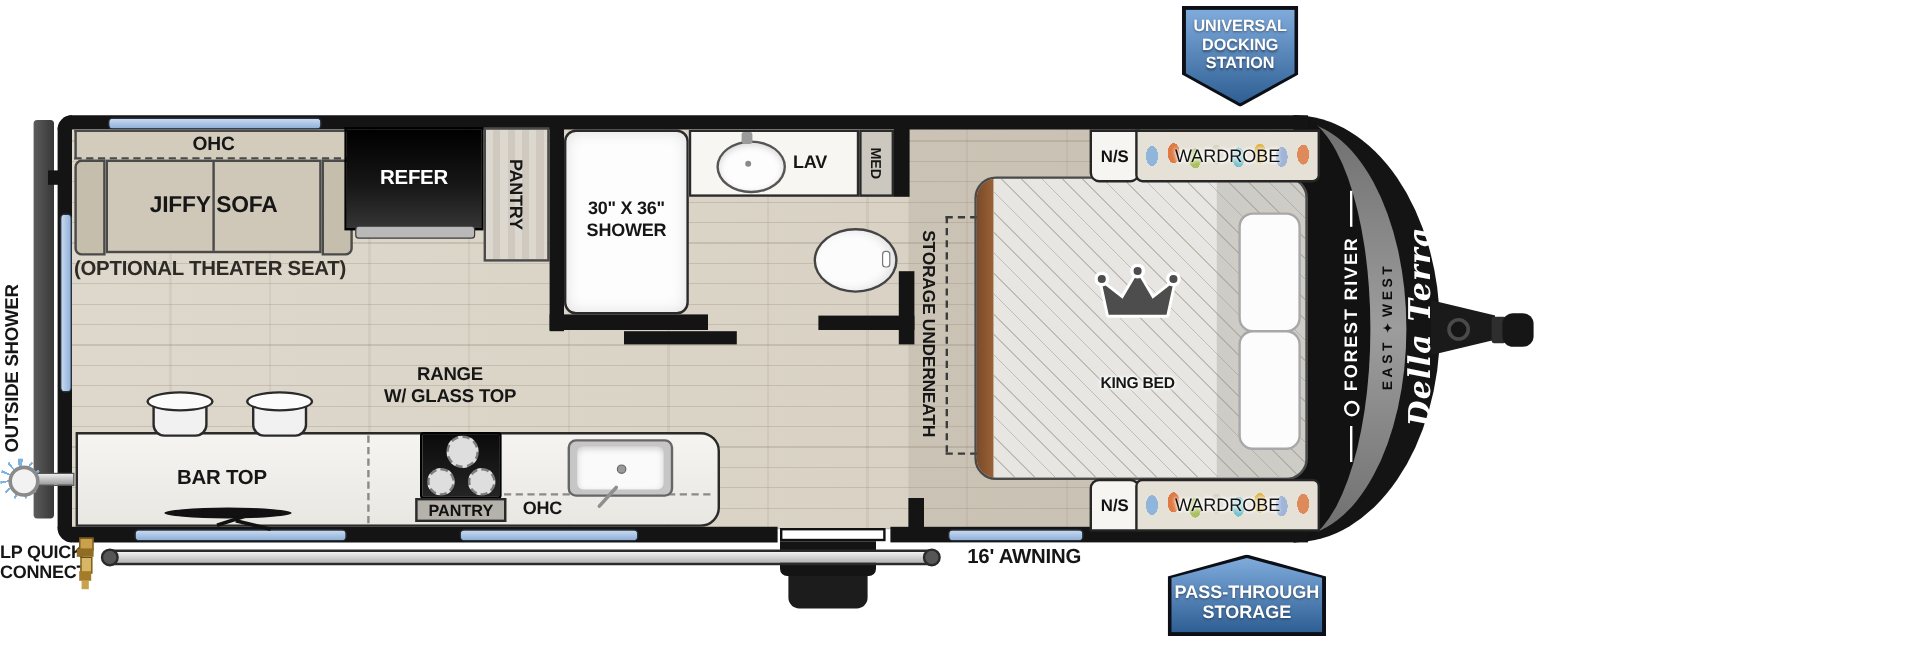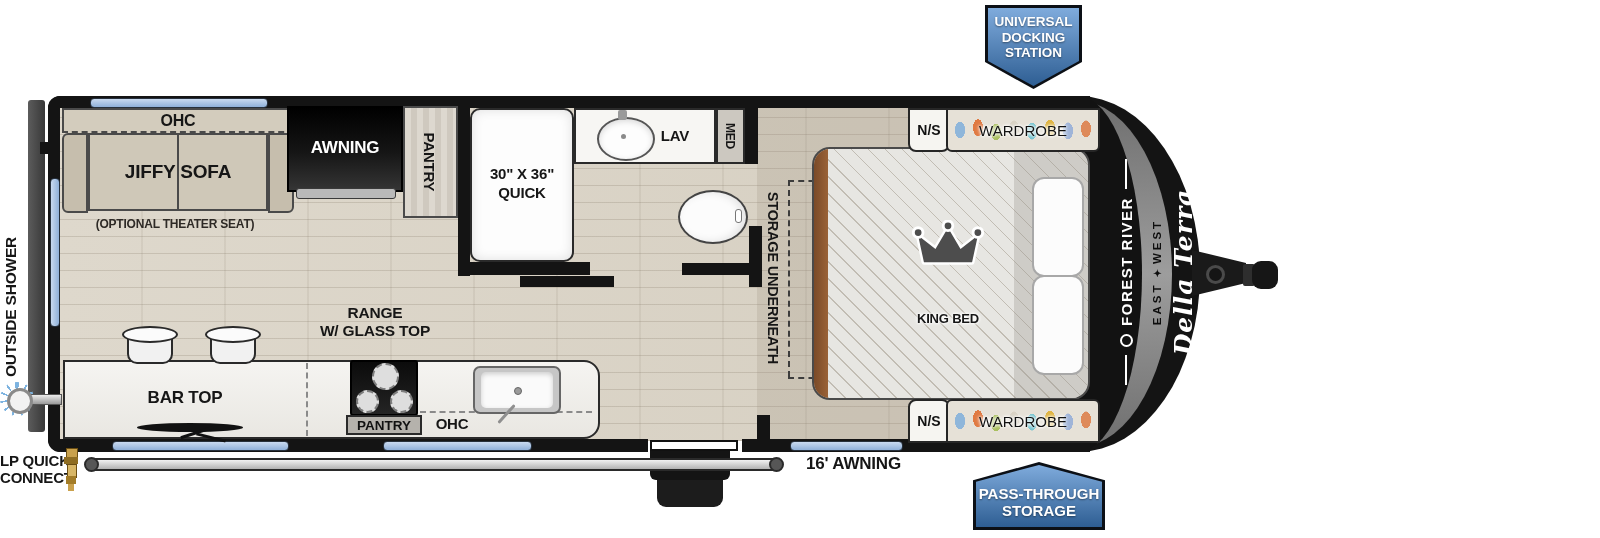--- a/index.html
+++ b/index.html
@@ -115,48 +115,48 @@
 
   <div class="abs" style="left:62px;top:133px;width:26px;height:80px;background:#c6bead;border:2px solid #4a4a4a;
               box-sizing:border-box;border-radius:6px 0 0 6px;"></div>
   <div class="abs" style="left:268px;top:133px;width:26px;height:80px;background:#c6bead;border:2px solid #4a4a4a;
               box-sizing:border-box;border-radius:0 6px 6px 0;"></div>
   <div class="abs" style="left:88px;top:133px;width:180px;height:78px;background:#cfc8b8;border:2px solid #4a4a4a;box-sizing:border-box;"></div>
   <div class="abs" style="left:177px;top:135px;width:2px;height:74px;background:#4a4a4a;"></div>
   <div class="lbl center" style="left:88px;top:133px;width:180px;height:78px;font-size:19px;">
       <span>JIFFY SOFA</span>
     </div>
-  <div class="lbl center" style="left:60px;top:215px;width:230px;height:18px;font-size:12px;color:#2e2a26;">
+  <div class="lbl center" style="left:60px;top:215px;width:230px;height:18px;font-size:17px;color:#2e2a26;">
       <span>(OPTIONAL THEATER SEAT)</span>
     </div>
 
   <div class="abs" style="left:287px;top:106px;width:116px;height:86px;
               background:linear-gradient(180deg,#000,#161616 55%,#353535);border:2px solid #000;box-sizing:border-box;"></div>
   <div class="abs" style="left:296px;top:188px;width:98px;height:9px;background:#b9b9b9;border:1px solid #3a3a3a;border-radius:3px;"></div>
   <div class="lbl center" style="left:287px;top:118px;width:116px;height:60px;font-size:17px;color:#fff;">
-      <span>AWNING</span>
+      <span>REFER</span>
     </div>
 
   <div class="abs" style="left:403px;top:106px;width:55px;height:112px;border:2px solid #4a4a4a;box-sizing:border-box;
               background:repeating-linear-gradient(90deg,#ddd8cf 0 6px,#cfc9bf 6px 12px);"></div>
   <div class="lbl center" style="left:378px;top:154px;width:104px;height:16px;font-size:15px;transform:rotate(90deg);">
       <span>PANTRY</span>
     </div>
 
   <div class="wall" style="left:458px;top:106px;width:12px;height:170px;"></div>
   <div class="wall" style="left:458px;top:262px;width:132px;height:13px;"></div>
   <div class="wall" style="left:520px;top:276px;width:94px;height:11px;"></div>
   <div class="wall" style="left:682px;top:263px;width:80px;height:12px;"></div>
   <div class="wall" style="left:749px;top:226px;width:13px;height:61px;"></div>
   <div class="wall" style="left:745px;top:106px;width:13px;height:58px;"></div>
 
   <div class="abs" style="left:470px;top:108px;width:104px;height:154px;background:#fdfdfd;border:2px solid #2a2a2a;
               box-sizing:border-box;border-radius:10px;box-shadow:inset 0 0 12px rgba(0,0,0,0.12);"></div>
   <div class="lbl center" style="left:470px;top:162px;width:104px;height:42px;font-size:15px;line-height:19px;">
-    <span><span>30" X 36"</span><br><span>QUICK</span></span>
+    <span><span>30" X 36"</span><br><span>SHOWER</span></span>
   </div>
 
   <div class="abs" style="left:574px;top:108px;width:142px;height:56px;background:#f7f6f3;border:2px solid #2a2a2a;box-sizing:border-box;"></div>
   <div class="abs" style="left:597px;top:117px;width:54px;height:40px;border-radius:50%;background:#fdfdfd;
               border:2px solid #555;box-shadow:inset 0 2px 6px rgba(0,0,0,0.15);"></div>
   <div class="abs" style="left:618px;top:110px;width:9px;height:10px;background:#9a9a9a;border-radius:2px;"></div>
   <div class="abs" style="left:621px;top:134px;width:5px;height:5px;border-radius:50%;background:#8a8a8a;"></div>
   <div class="lbl center" style="left:650px;top:126px;width:50px;height:18px;font-size:15px;">
       <span>LAV</span>
     </div>

